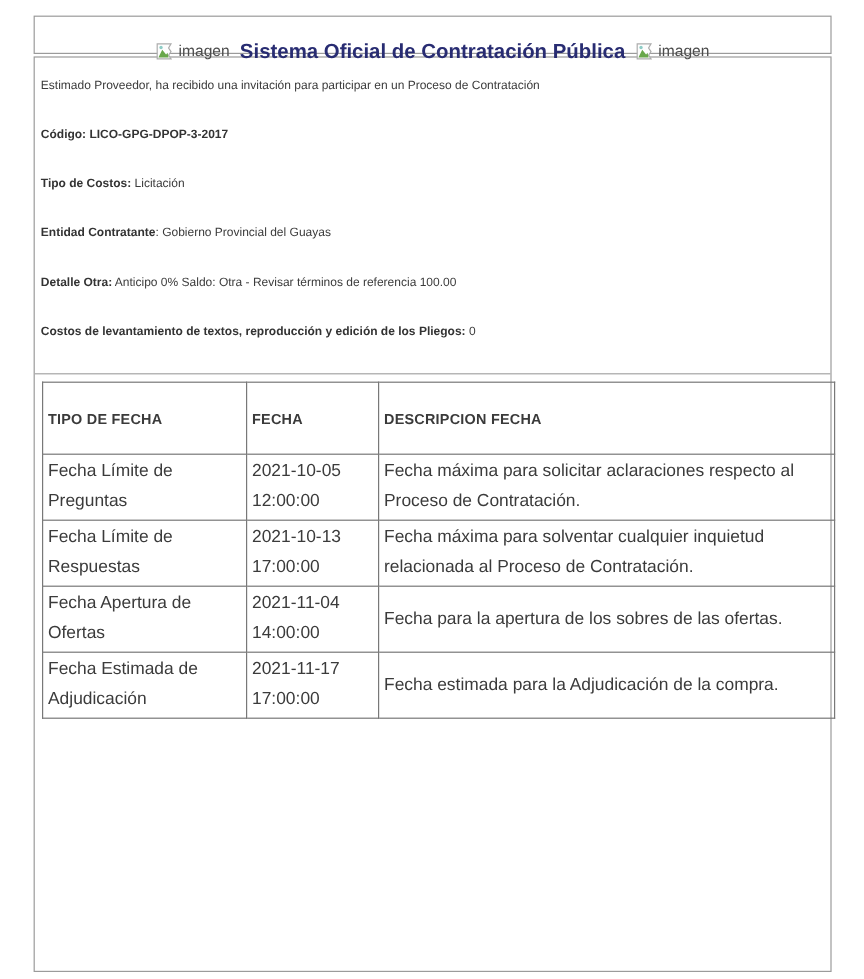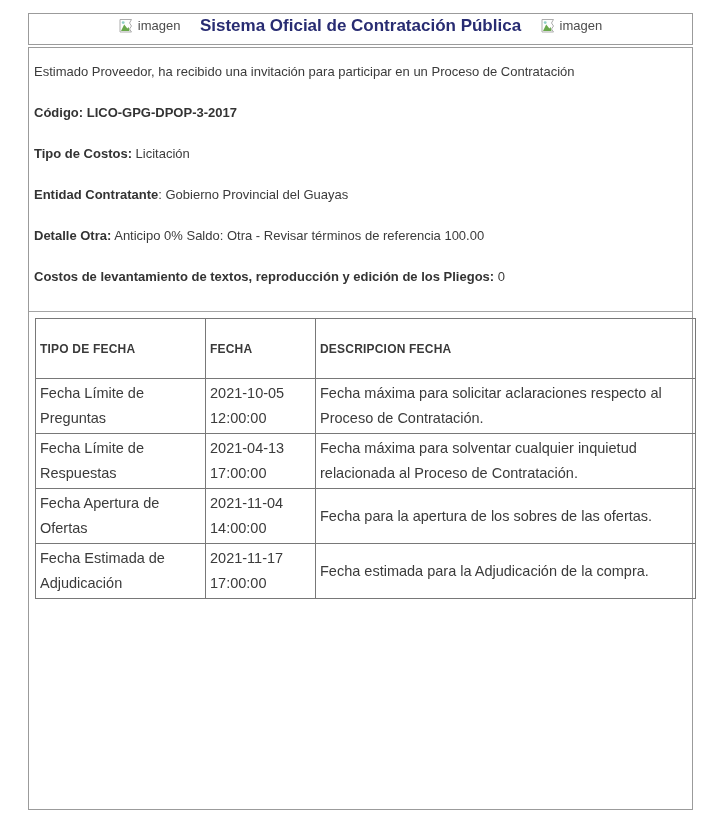--- a/index.html
+++ b/index.html
@@ -9,53 +9,53 @@
     padding:13px 27px 0 28px;
     font-family:"Liberation Sans", sans-serif;
     color:#3b3b3b;
     background:#ffffff;
     overflow:hidden;
   }
   
   .header-box {
     border:1px solid #9b9b9b;
     text-align:center;
-    padding:1px 4px 4px;
+    padding:18px 4px 4px;
     box-sizing:border-box;
     height:32px;
     white-space:nowrap;
   }
   .header-title {
     color:#282c72;
     font-weight:bold;
     font-size:17px;
     line-height:21px;
     vertical-align:middle;
-    margin:0 15px;
+    margin:0 4px;
   }
   .img-placeholder {
     display:inline-flex;
     align-items:center;
     gap:2px;
     color:#4c4c4c;
     font-size:13px;
     font-weight:400;
     vertical-align:middle;
   }
   .img-placeholder svg { display:block; }
   
   .body-box {
     border:1px solid #9b9b9b;
     margin-top:2px;
     box-sizing:border-box;
     height:763px;
     padding:14px 6px 0 5px;
   }
   .para {
-    font-size:13px;
+    font-size:10px;
     line-height:20px;
     margin:0 0 21px 0;
     color:#3b3b3b;
   }
   .para b, .para strong { font-weight:bold; color:#333333; }
   .para-objeto { line-height:29px; margin-bottom:14px; }
   .hr-line {
     border:0;
     border-top:1px solid #a5a5a5;
     margin:24px -6px 0 -5px;
@@ -155,21 +155,21 @@
           <td>Fecha Límite de Preguntas</td>
           <td>
               <div>2021-10-05</div>
               <div>12:00:00</div>
             </td>
           <td>Fecha máxima para solicitar aclaraciones respecto al Proceso de Contratación.</td>
         </tr>
         <tr>
           <td>Fecha Límite de Respuestas</td>
           <td>
-              <div>2021-04-13</div>
+              <div>2021-10-13</div>
               <div>17:00:00</div>
             </td>
           <td>Fecha máxima para solventar cualquier inquietud relacionada al Proceso de Contratación.</td>
         </tr>
         <tr>
           <td>Fecha Apertura de Ofertas</td>
           <td>
               <div>2021-11-04</div>
               <div>14:00:00</div>
             </td>

